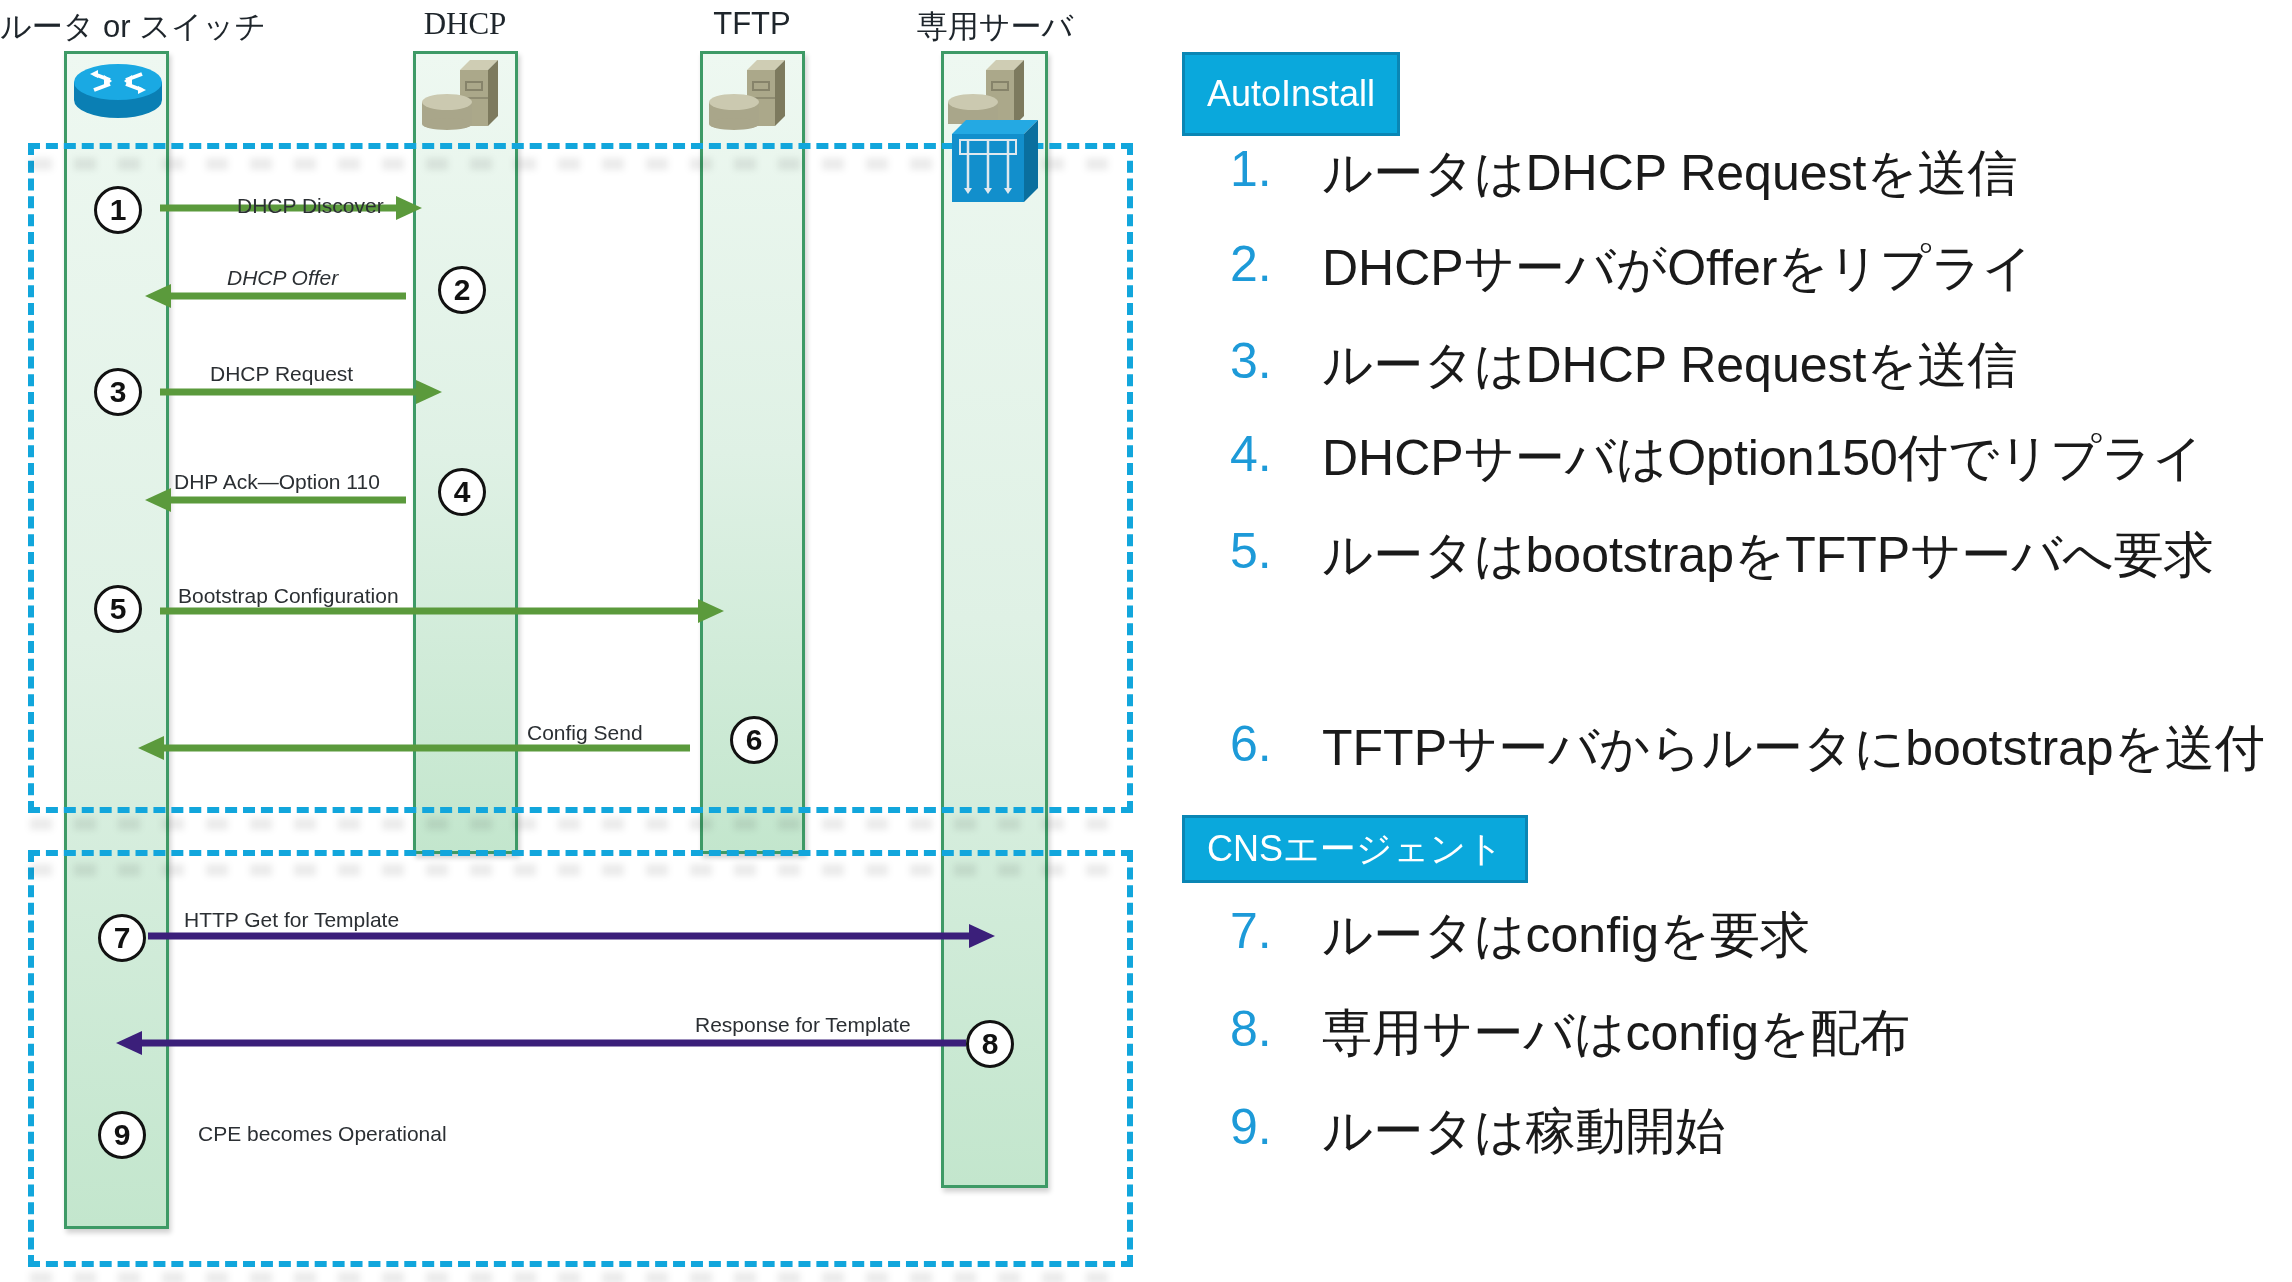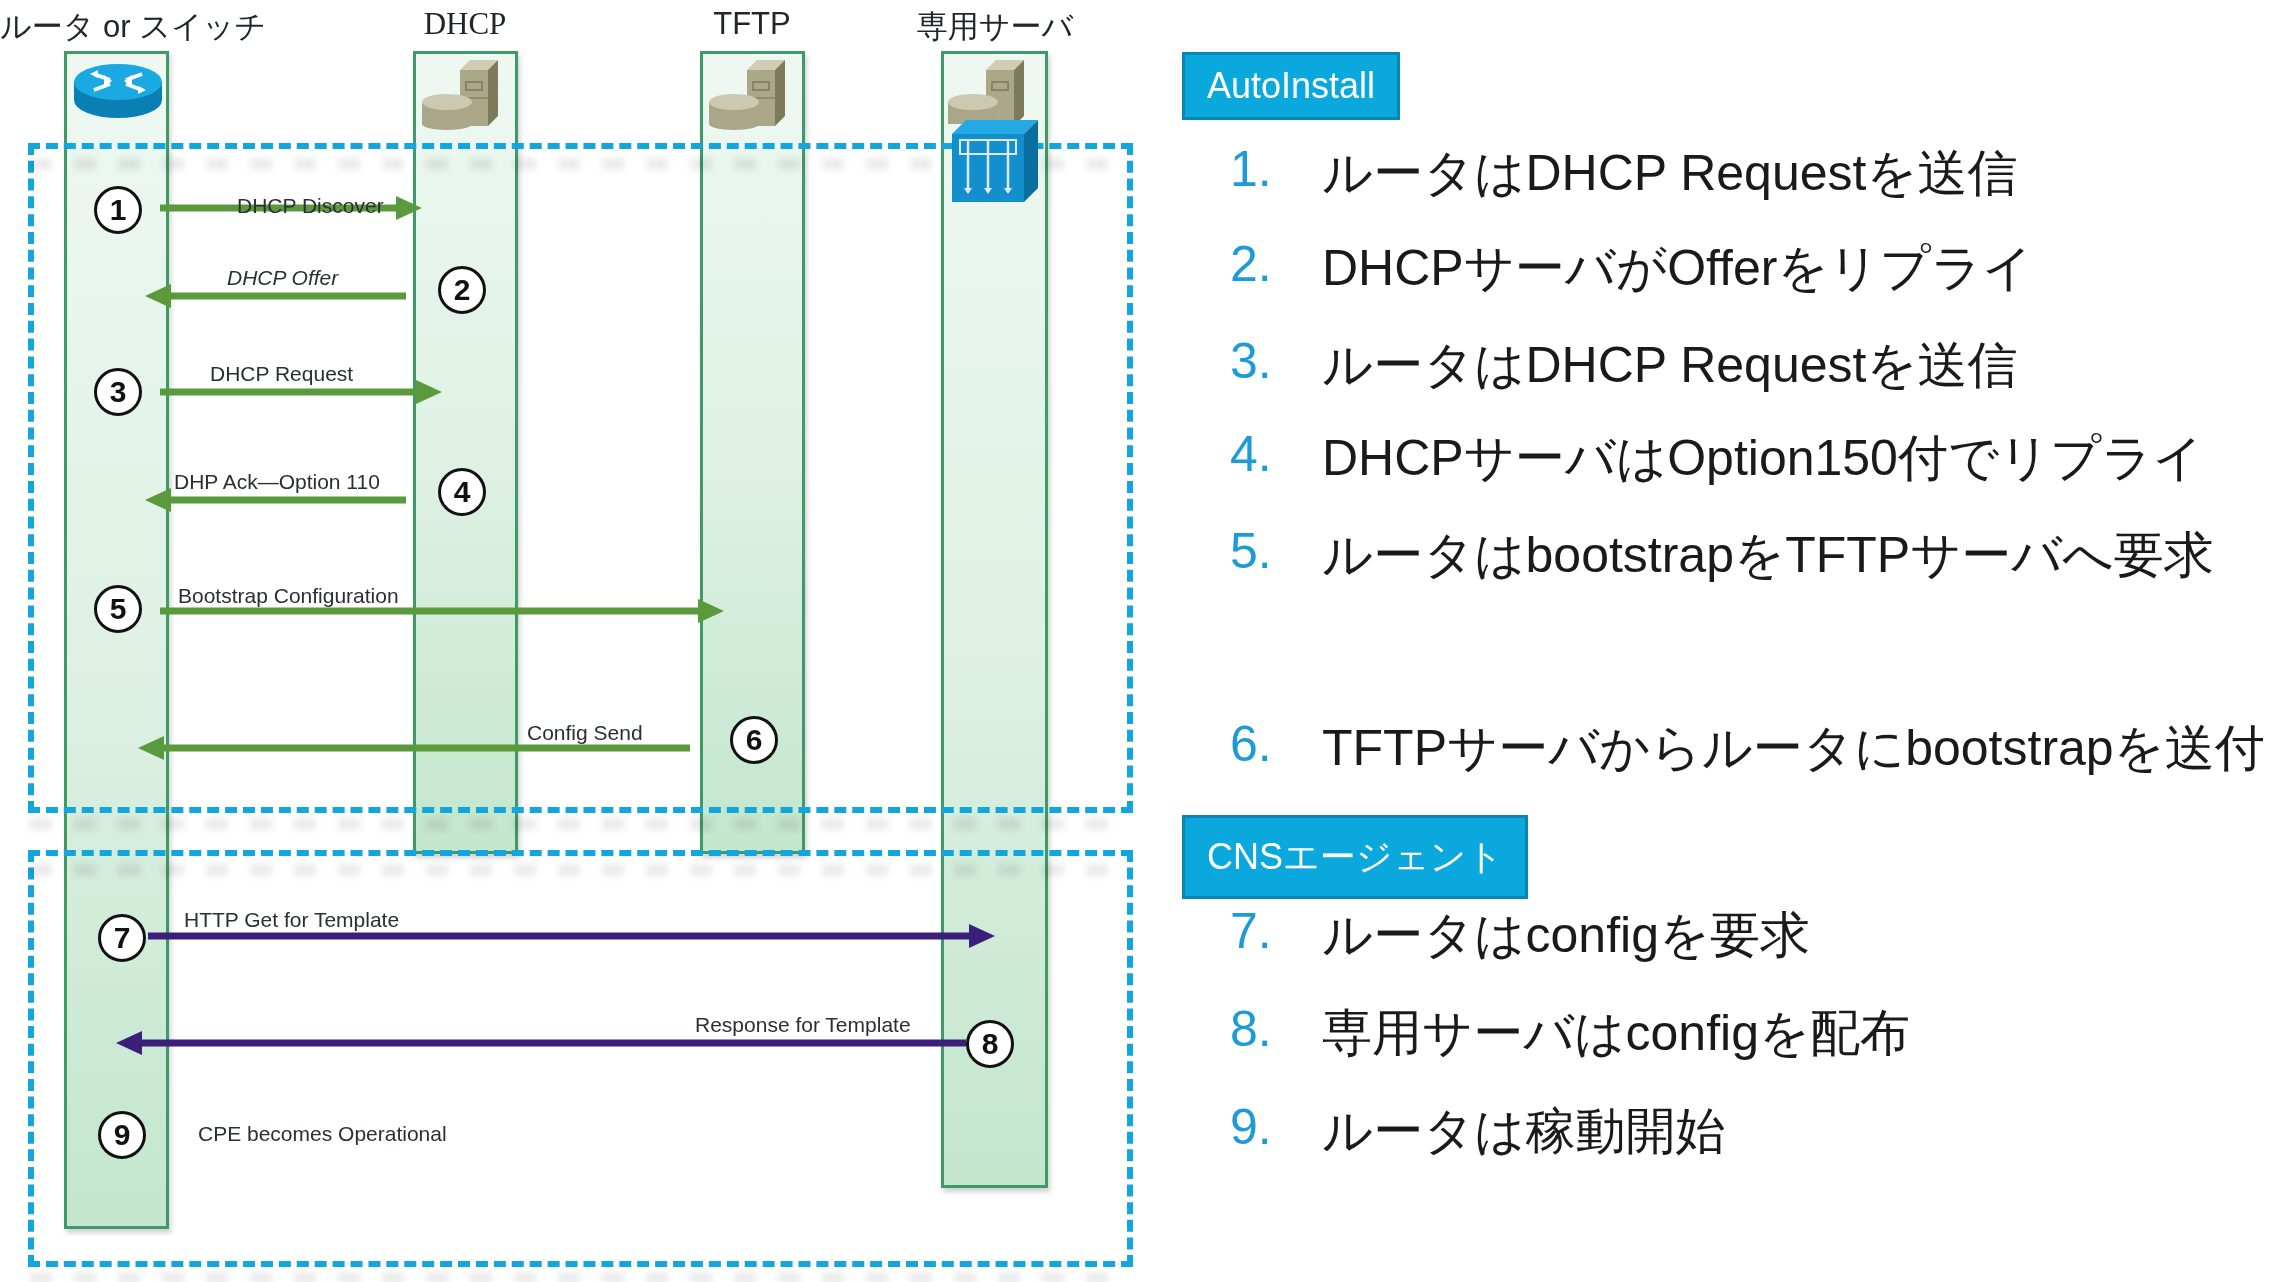--- a/index.html
+++ b/index.html
@@ -136,21 +136,21 @@
 <div class="msg" style="left:208px;top:194px;margin-left:29px;">DHCP Discover</div>
 <div class="msg" style="left:227px;top:266px;font-style:italic;">DHCP Offer</div>
 <div class="msg" style="left:210px;top:362px;">DHCP Request</div>
 <div class="msg" style="left:174px;top:470px;">DHP Ack—Option 110</div>
 <div class="msg" style="left:178px;top:584px;">Bootstrap Configuration</div>
 <div class="msg" style="left:527px;top:721px;">Config Send</div>
 <div class="msg" style="left:184px;top:908px;">HTTP Get for Template</div>
 <div class="msg" style="left:695px;top:1013px;">Response for Template</div>
 <div class="msg" style="left:158px;top:1122px;margin-left:40px;">CPE becomes Operational</div>
 
-<div class="badge" style="left:1182px;top:52px;height:68px;">AutoInstall</div>
+<div class="badge" style="left:1182px;top:52px;height:84px;">AutoInstall</div>
 
 <div class="item" style="top:140px;">
   <span class="num">1.</span>
   <span>ルータはDHCP Requestを送信</span>
 </div>
 <div class="item" style="top:235px;">
   <span class="num">2.</span>
   <span>DHCPサーバがOfferをリプライ</span>
 </div>
 <div class="item" style="top:332px;">
@@ -163,21 +163,21 @@
 </div>
 <div class="item" style="top:522px;">
   <span class="num">5.</span>
   <span>ルータはbootstrapをTFTPサーバへ要求</span>
 </div>
 <div class="item" style="top:715px;">
   <span class="num">6.</span>
   <span>TFTPサーバからルータにbootstrapを送付</span>
 </div>
 
-<div class="badge" style="left:1182px;top:815px;height:84px;">CNSエージェント</div>
+<div class="badge" style="left:1182px;top:815px;height:68px;">CNSエージェント</div>
 
 <div class="item" style="top:902px;">
   <span class="num">7.</span>
   <span>ルータはconfigを要求</span>
 </div>
 <div class="item" style="top:1000px;">
   <span class="num">8.</span>
   <span>専用サーバはconfigを配布</span>
 </div>
 <div class="item" style="top:1098px;">

